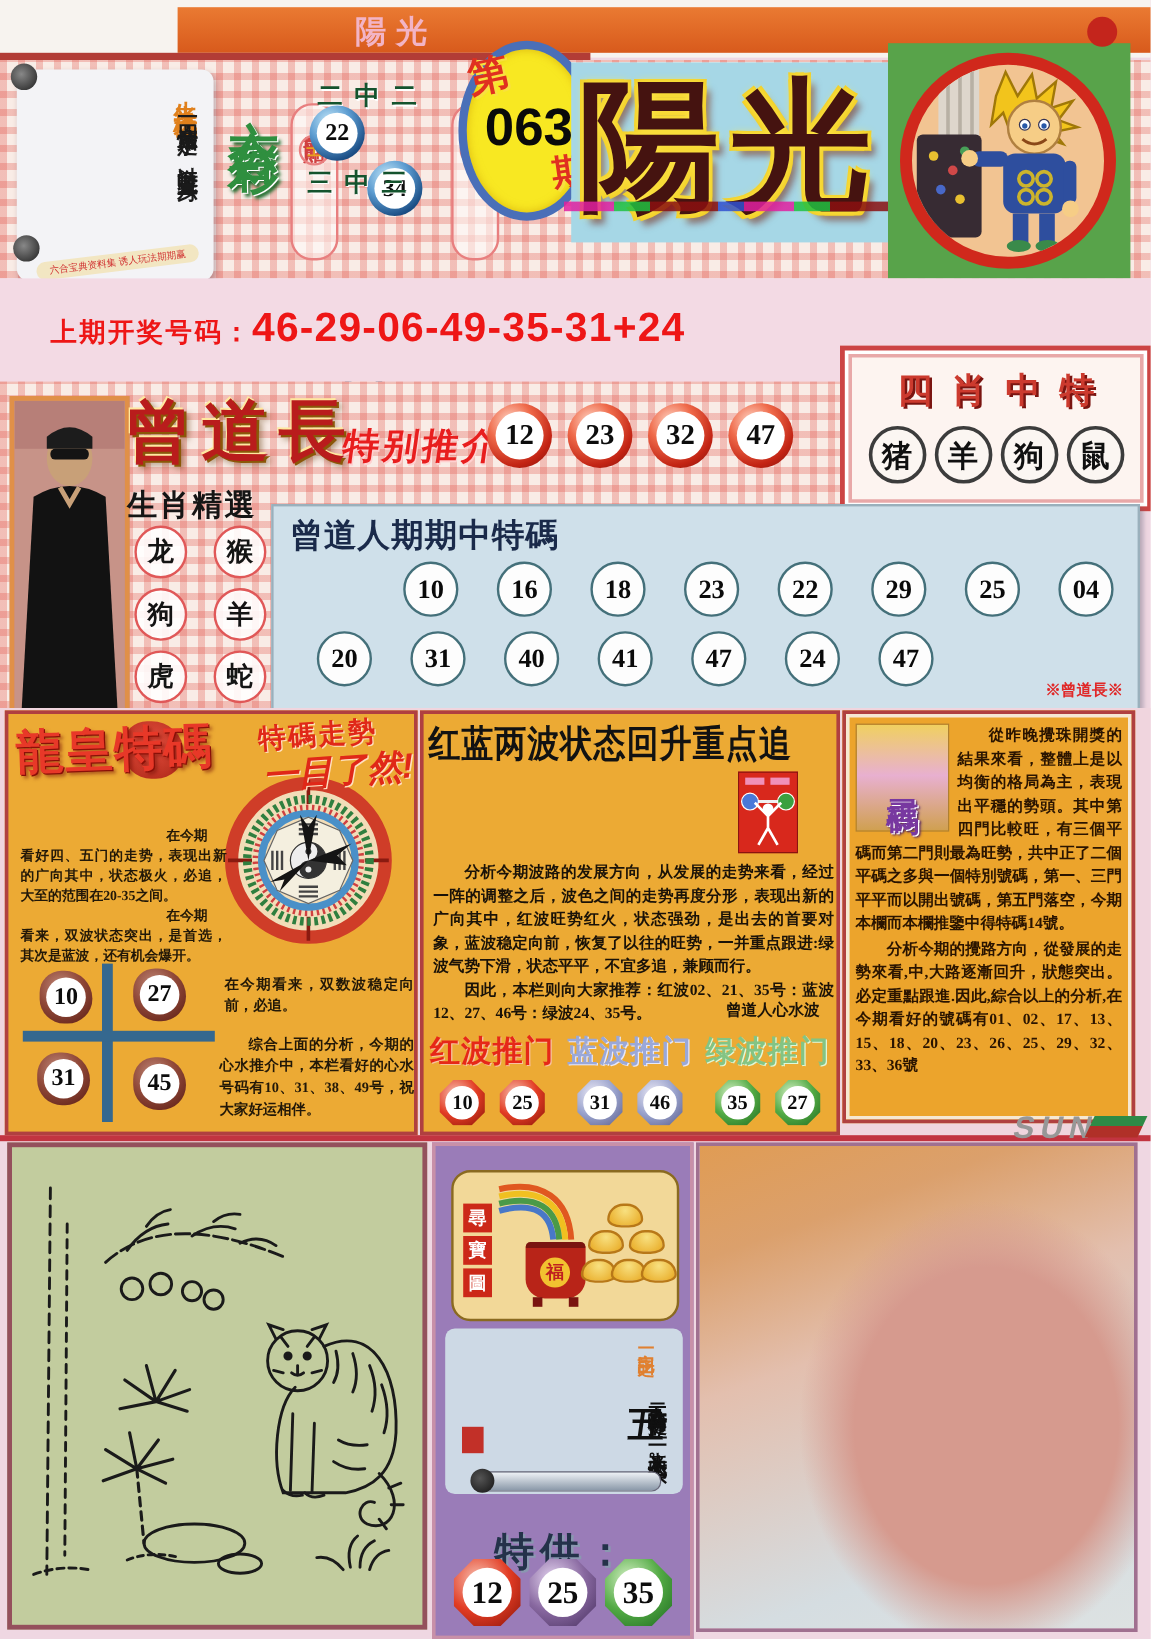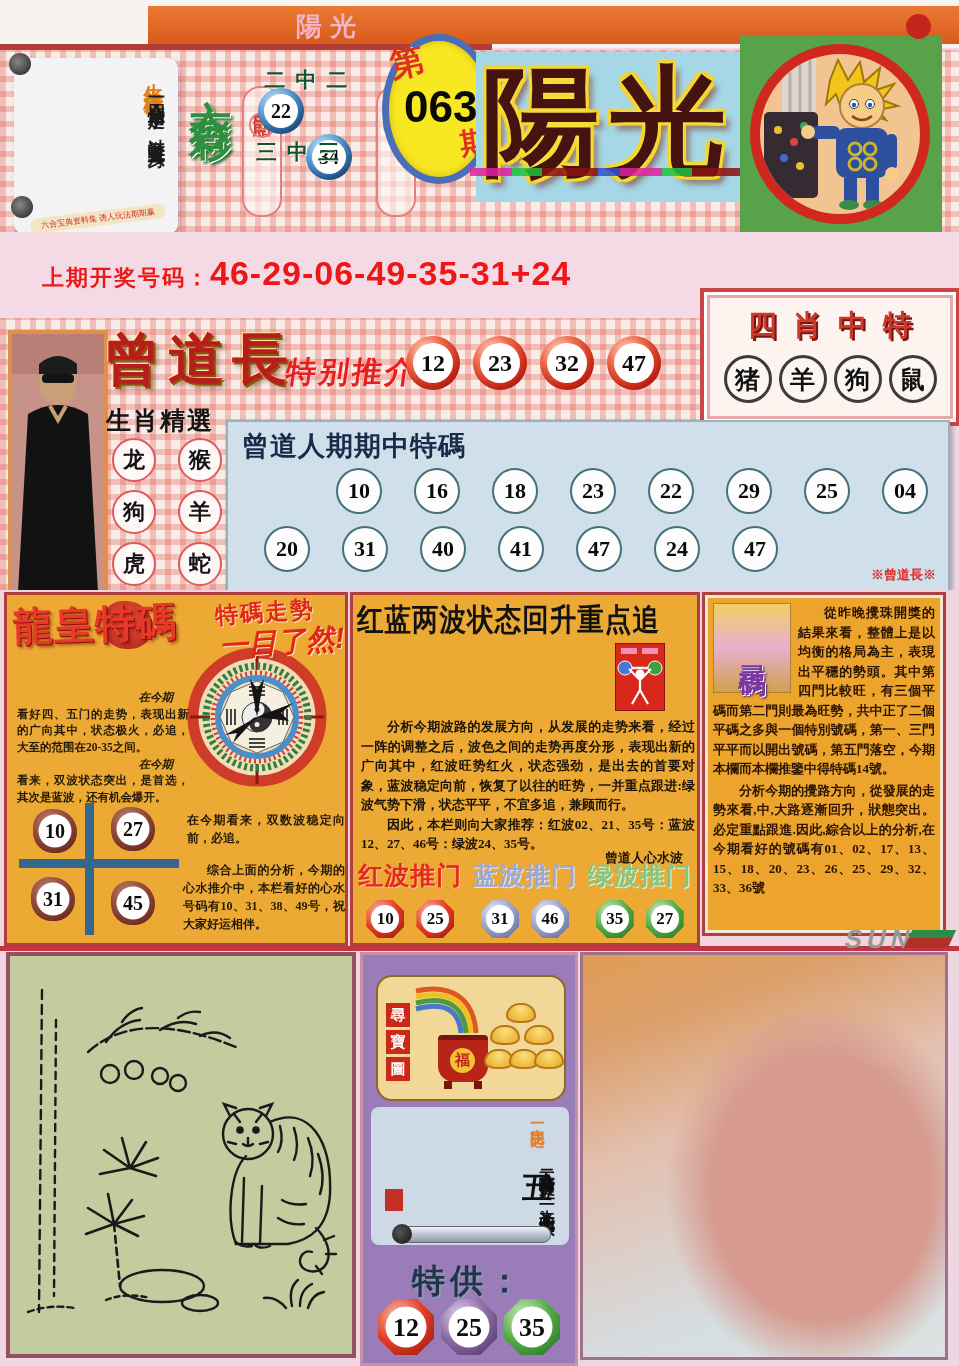--- a/index.html
+++ b/index.html
@@ -141,37 +141,37 @@
     text-shadow:1px 1px 0 #8a1008,3px 3px 3px rgba(120,20,10,.55);z-index:2;}
   .dragon-seal{position:absolute;left:96px;top:6px;width:50px;height:48px;border-radius:42% 58% 50% 50%;
     background:radial-gradient(circle at 45% 40%,#e85040,#a82414);z-index:1;}
   .slg1{position:absolute;left:208px;top:2px;font-size:23px;font-weight:900;color:#e02818;
     transform:rotate(-4deg);text-shadow:1px 1px 0 #ffe0c0;letter-spacing:2px;z-index:2;}
   .slg2{position:absolute;left:212px;top:28px;font-size:29px;font-weight:900;font-style:italic;color:#e02818;
     transform:rotate(-4deg);text-shadow:1px 1px 0 #ffe0c0;z-index:2;}
   .compass{position:absolute;left:180px;top:52px;width:140px;height:140px;}
   .d-text{position:absolute;left:10px;top:94px;width:172px;font-family:"Liberation Serif",serif;
     font-size:11.5px;font-weight:bold;color:#221808;line-height:1.45;text-align:justify;}
-  .d-lead{text-align:right;padding-right:16px;font-style:italic;}
+  .d-lead{text-align:right;padding-right:16px;}
   .cross{position:absolute;left:12px;top:208px;width:162px;height:136px;}
   .cross .v{position:absolute;left:66px;top:0;width:9px;height:132px;background:#35688f;}
   .cross .h{position:absolute;left:0;top:56px;width:160px;height:9px;background:#35688f;}
   .d-para3{position:absolute;left:180px;top:216px;width:158px;font-family:"Liberation Serif",serif;
     font-size:12px;font-weight:bold;color:#221808;line-height:1.5;text-align:justify;}
   .d-para4{position:absolute;left:176px;top:266px;width:162px;font-family:"Liberation Serif",serif;
     font-size:12px;font-weight:bold;color:#221808;line-height:1.5;text-align:justify;text-indent:2em;}
 
   .waves-title{position:absolute;left:4px;top:4px;font-size:26px;font-weight:900;color:#121212;
     font-family:"Liberation Serif",serif;transform:scale(1.02,1.18);transform-origin:left top;letter-spacing:1px;}
   .wl-thumb{position:absolute;left:262px;top:48px;width:48px;height:66px;background:#d8281c;
     border:1px solid #8a1410;}
   .waves-text{position:absolute;left:8px;top:122px;width:334px;font-family:"Liberation Serif",serif;
     font-size:13px;font-weight:bold;color:#1a1208;line-height:1.5;text-align:justify;}
   .waves-text p{margin:0;text-indent:2em;}
-  .waves-sign{position:absolute;right:14px;top:254px;font-size:13px;font-weight:bold;
+  .waves-sign{position:absolute;right:14px;top:238px;font-size:13px;font-weight:bold;
     font-family:"Liberation Serif",serif;color:#1a1208;}
   .wave-cols{position:absolute;left:0;top:264px;width:344px;display:flex;justify-content:space-around;}
   .wave-col{display:flex;flex-direction:column;align-items:center;gap:8px;}
   .wave-head{font-size:25px;font-weight:900;letter-spacing:1px;font-family:"Liberation Serif",serif;}
   .wh-red{color:#e62818;text-shadow:1px 1px 0 #f8c0a0;}
   .wh-blue{color:#9aa8d8;text-shadow:1px 1px 0 #e8e8f8;}
   .wh-green{color:#84c484;text-shadow:1px 1px 0 #e0f8d8;}
   .wave-balls{display:flex;gap:12px;}
 
   .search-text{padding:8px 8px 4px 8px;font-family:"Liberation Serif",serif;font-size:13px;
@@ -215,21 +215,21 @@
   .t-scroll-text{position:absolute;right:12px;top:8px;height:114px;writing-mode:vertical-rl;
     font-family:"Liberation Serif",serif;font-weight:bold;display:flex;gap:6px;}
   .t-pref{color:#e08030;font-size:14px;letter-spacing:2px;}
   .t-word{color:#101010;font-size:30px;margin-top:6px;}
   .t-poem{color:#101010;font-size:16px;letter-spacing:2px;}
   .t-stamp{position:absolute;left:14px;bottom:34px;width:18px;height:22px;background:#c23028;}
   .t-roll{position:absolute;left:28px;bottom:2px;width:150px;height:15px;border:1px solid #667;
     background:linear-gradient(180deg,#eef2f6,#8a98a8);border-radius:8px;}
   .t-roll::before{content:"";position:absolute;left:-8px;top:-3px;width:20px;height:20px;border-radius:50%;
     background:radial-gradient(circle at 40% 40%,#555,#111);}
-  .t-special{position:absolute;left:0;top:304px;width:100%;text-align:center;font-size:33px;font-weight:900;
+  .t-special{position:absolute;left:0;top:316px;width:100%;text-align:center;font-size:33px;font-weight:900;
     color:#24324a;letter-spacing:5px;font-family:Liberation Mono, monospace;text-shadow:2px 2px 0 #8a98b0;}
   .t-balls{position:absolute;left:0;top:344px;width:100%;display:flex;justify-content:center;gap:7px;}
 </style>
 </head>
 <body>
 
 <div class="page">
 
   <div class="abs top-white"></div>
   <div class="abs top-bar"></div>

